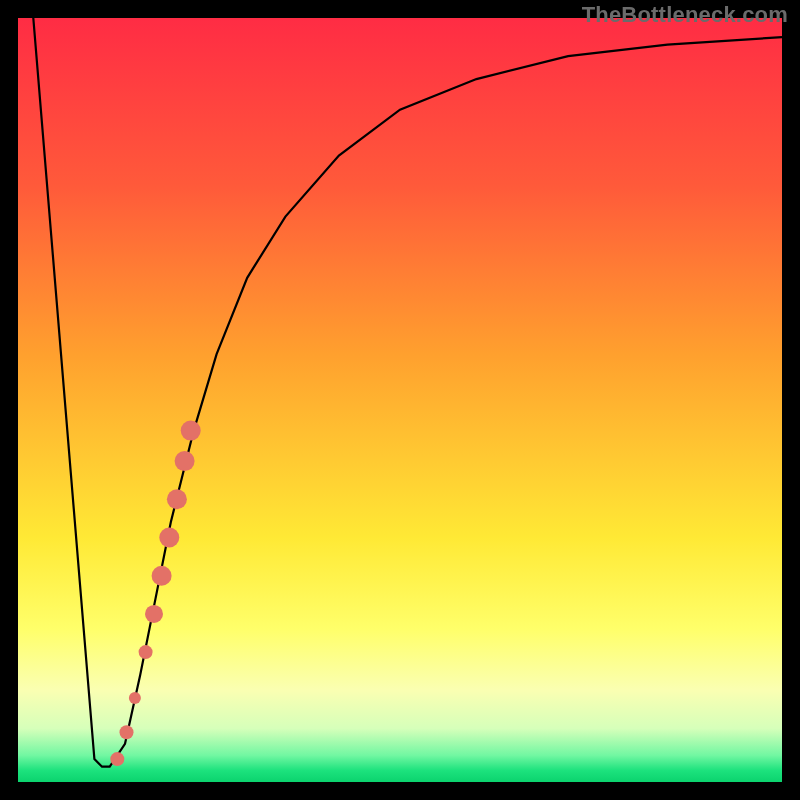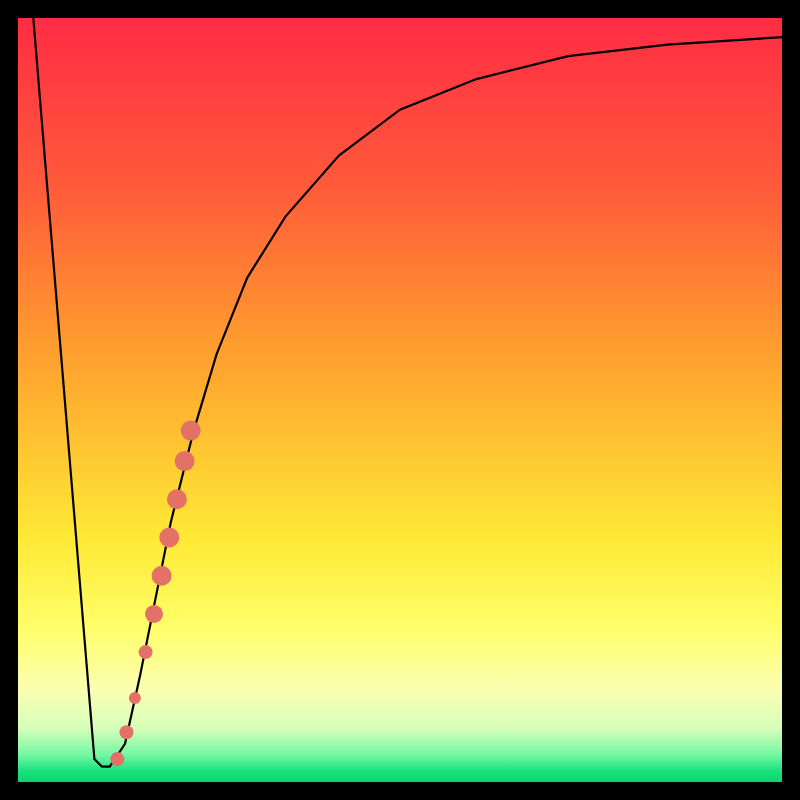--- a/index.html
+++ b/index.html
@@ -65,13 +65,14 @@
           <circle cx="127.6" cy="634.1" r="7" fill="#e37167"></circle>
           <circle cx="136.0" cy="595.9" r="9" fill="#e37167"></circle>
           <circle cx="143.6" cy="557.7" r="10" fill="#e37167"></circle>
           <circle cx="151.3" cy="519.5" r="10" fill="#e37167"></circle>
           <circle cx="158.9" cy="481.3" r="10" fill="#e37167"></circle>
           <circle cx="166.6" cy="443.1" r="10" fill="#e37167"></circle>
           <circle cx="172.7" cy="412.6" r="10" fill="#e37167"></circle>
         </g>
     </svg>
   </div>
+  <div class="watermark">TheBottleneck.com</div>
 </div>
 
 </body></html>

